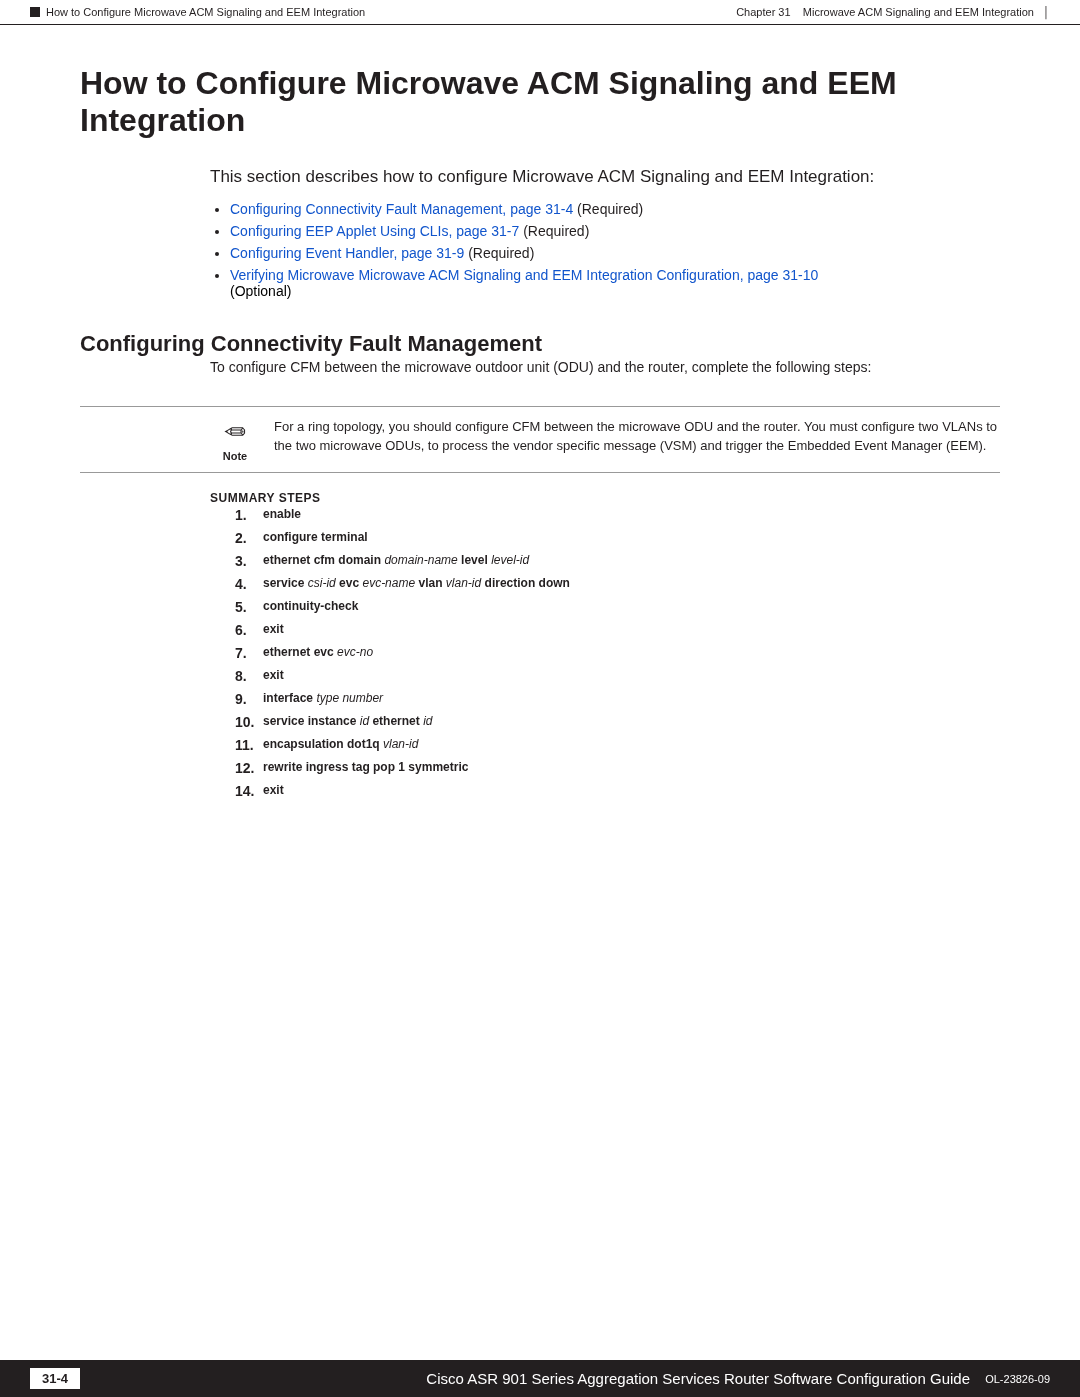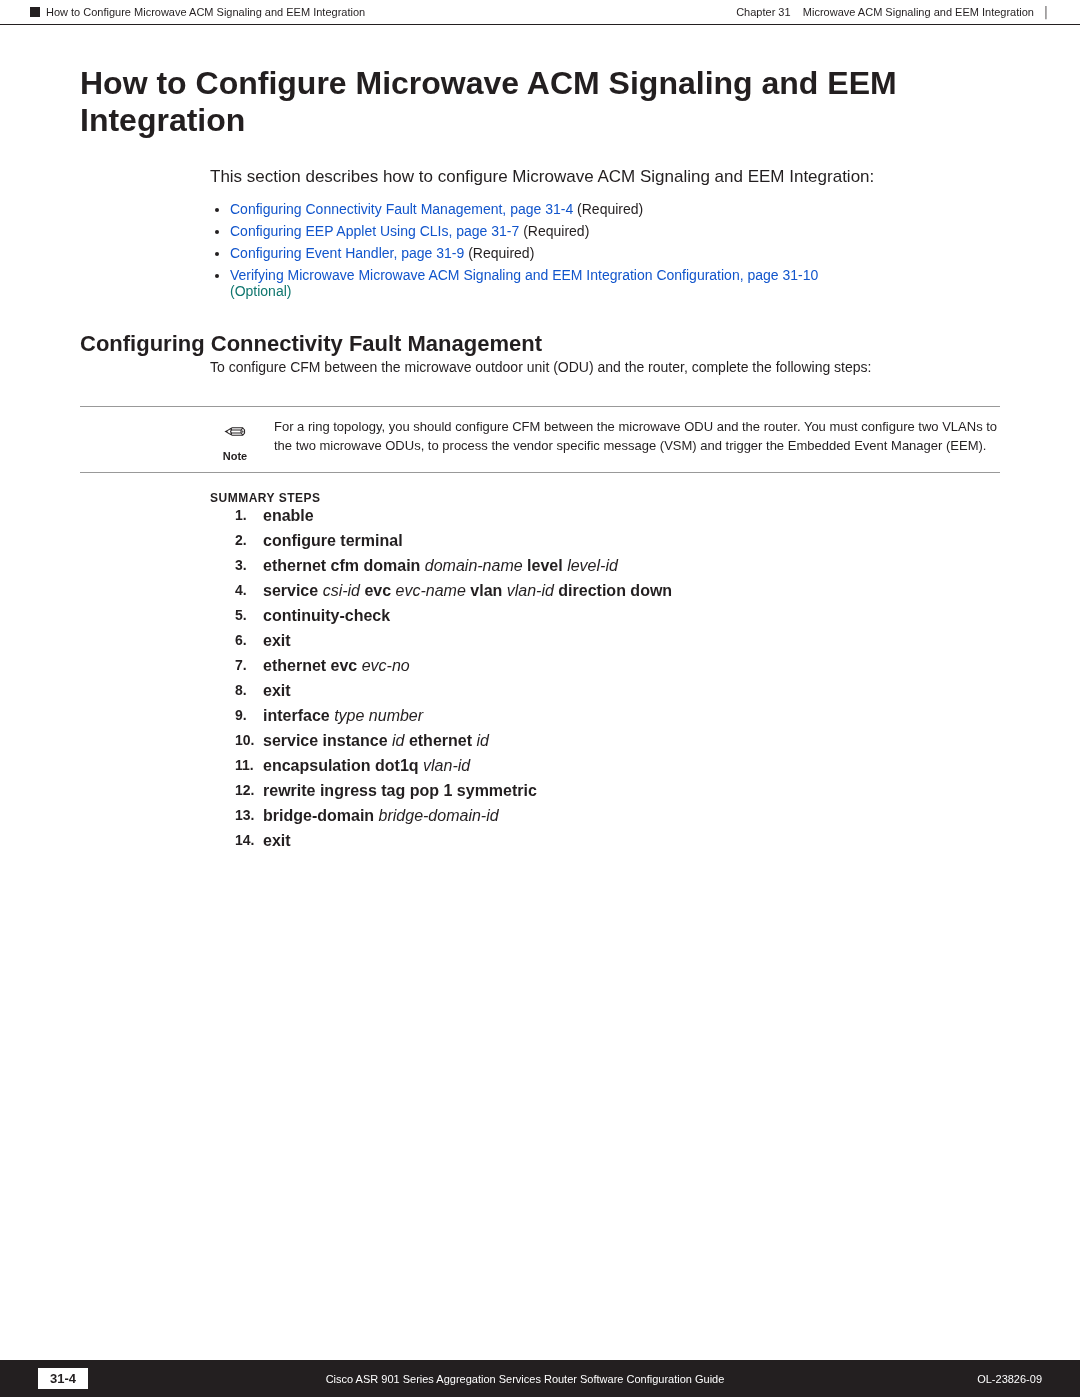--- a/index.html
+++ b/index.html
@@ -66,21 +66,21 @@
       margin-bottom: 6px;
       font-size: 14px;
     }
     .bullet-list li a {
       color: #1155cc;
       text-decoration: none;
     }
     .bullet-list li .optional {
       display: block;
       padding-left: 0;
-      color: #0f766e;
+      color: #000000;
     }
 
     
     .section-heading {
       font-size: 22px;
       font-weight: bold;
       color: #231f20;
       margin-top: 32px;
     }
 
@@ -148,49 +148,49 @@
       margin-bottom: 7px;
       display: flex;
       gap: 0;
     }
     .step-num {
       font-weight: bold;
       min-width: 28px;
       flex-shrink: 0;
     }
     .step-content {
-      font-size: 16px;
+      font-size: 12px;
     }
 
     
     .footer {
       position: absolute;
       bottom: 0;
       left: 0;
       right: 0;
       background: #231f20;
       display: flex;
       justify-content: space-between;
       align-items: center;
-      padding: 8px 38px;
+      padding: 8px 30px;
     }
     .footer-page-box {
       background: #fff;
       color: #231f20;
       font-size: 13px;
       font-weight: bold;
       padding: 3px 10px;
       min-width: 50px;
       text-align: center;
     }
     .footer-doc-title {
       color: #fff;
-      font-size: 11px;
+      font-size: 15px;
       flex: 1;
-      text-align: center;
+      text-align: right;
     }
     .footer-doc-num {
       color: #fff;
       font-size: 11px;
       min-width: 80px;
       text-align: right;
     }
 
     
     .header-right {
@@ -306,24 +306,20 @@
     <li>
       <span class="step-num">11.</span>
       <span class="step-content"><strong>encapsulation dot1q</strong> <em>vlan-id</em></span>
     </li>
 
     <li>
       <span class="step-num">12.</span>
       <span class="step-content"><strong>rewrite ingress tag pop 1 symmetric</strong></span>
     </li>
 
-    <li>
-      <span class="step-num">13.</span>
-      <span class="step-content"><strong>bridge-domain</strong> <em>bridge-domain-id</em></span>
-    </li>
 
     <li>
       <span class="step-num">14.</span>
       <span class="step-content"><strong>exit</strong></span>
     </li>
 
   </ol>
 
 </div>
 

